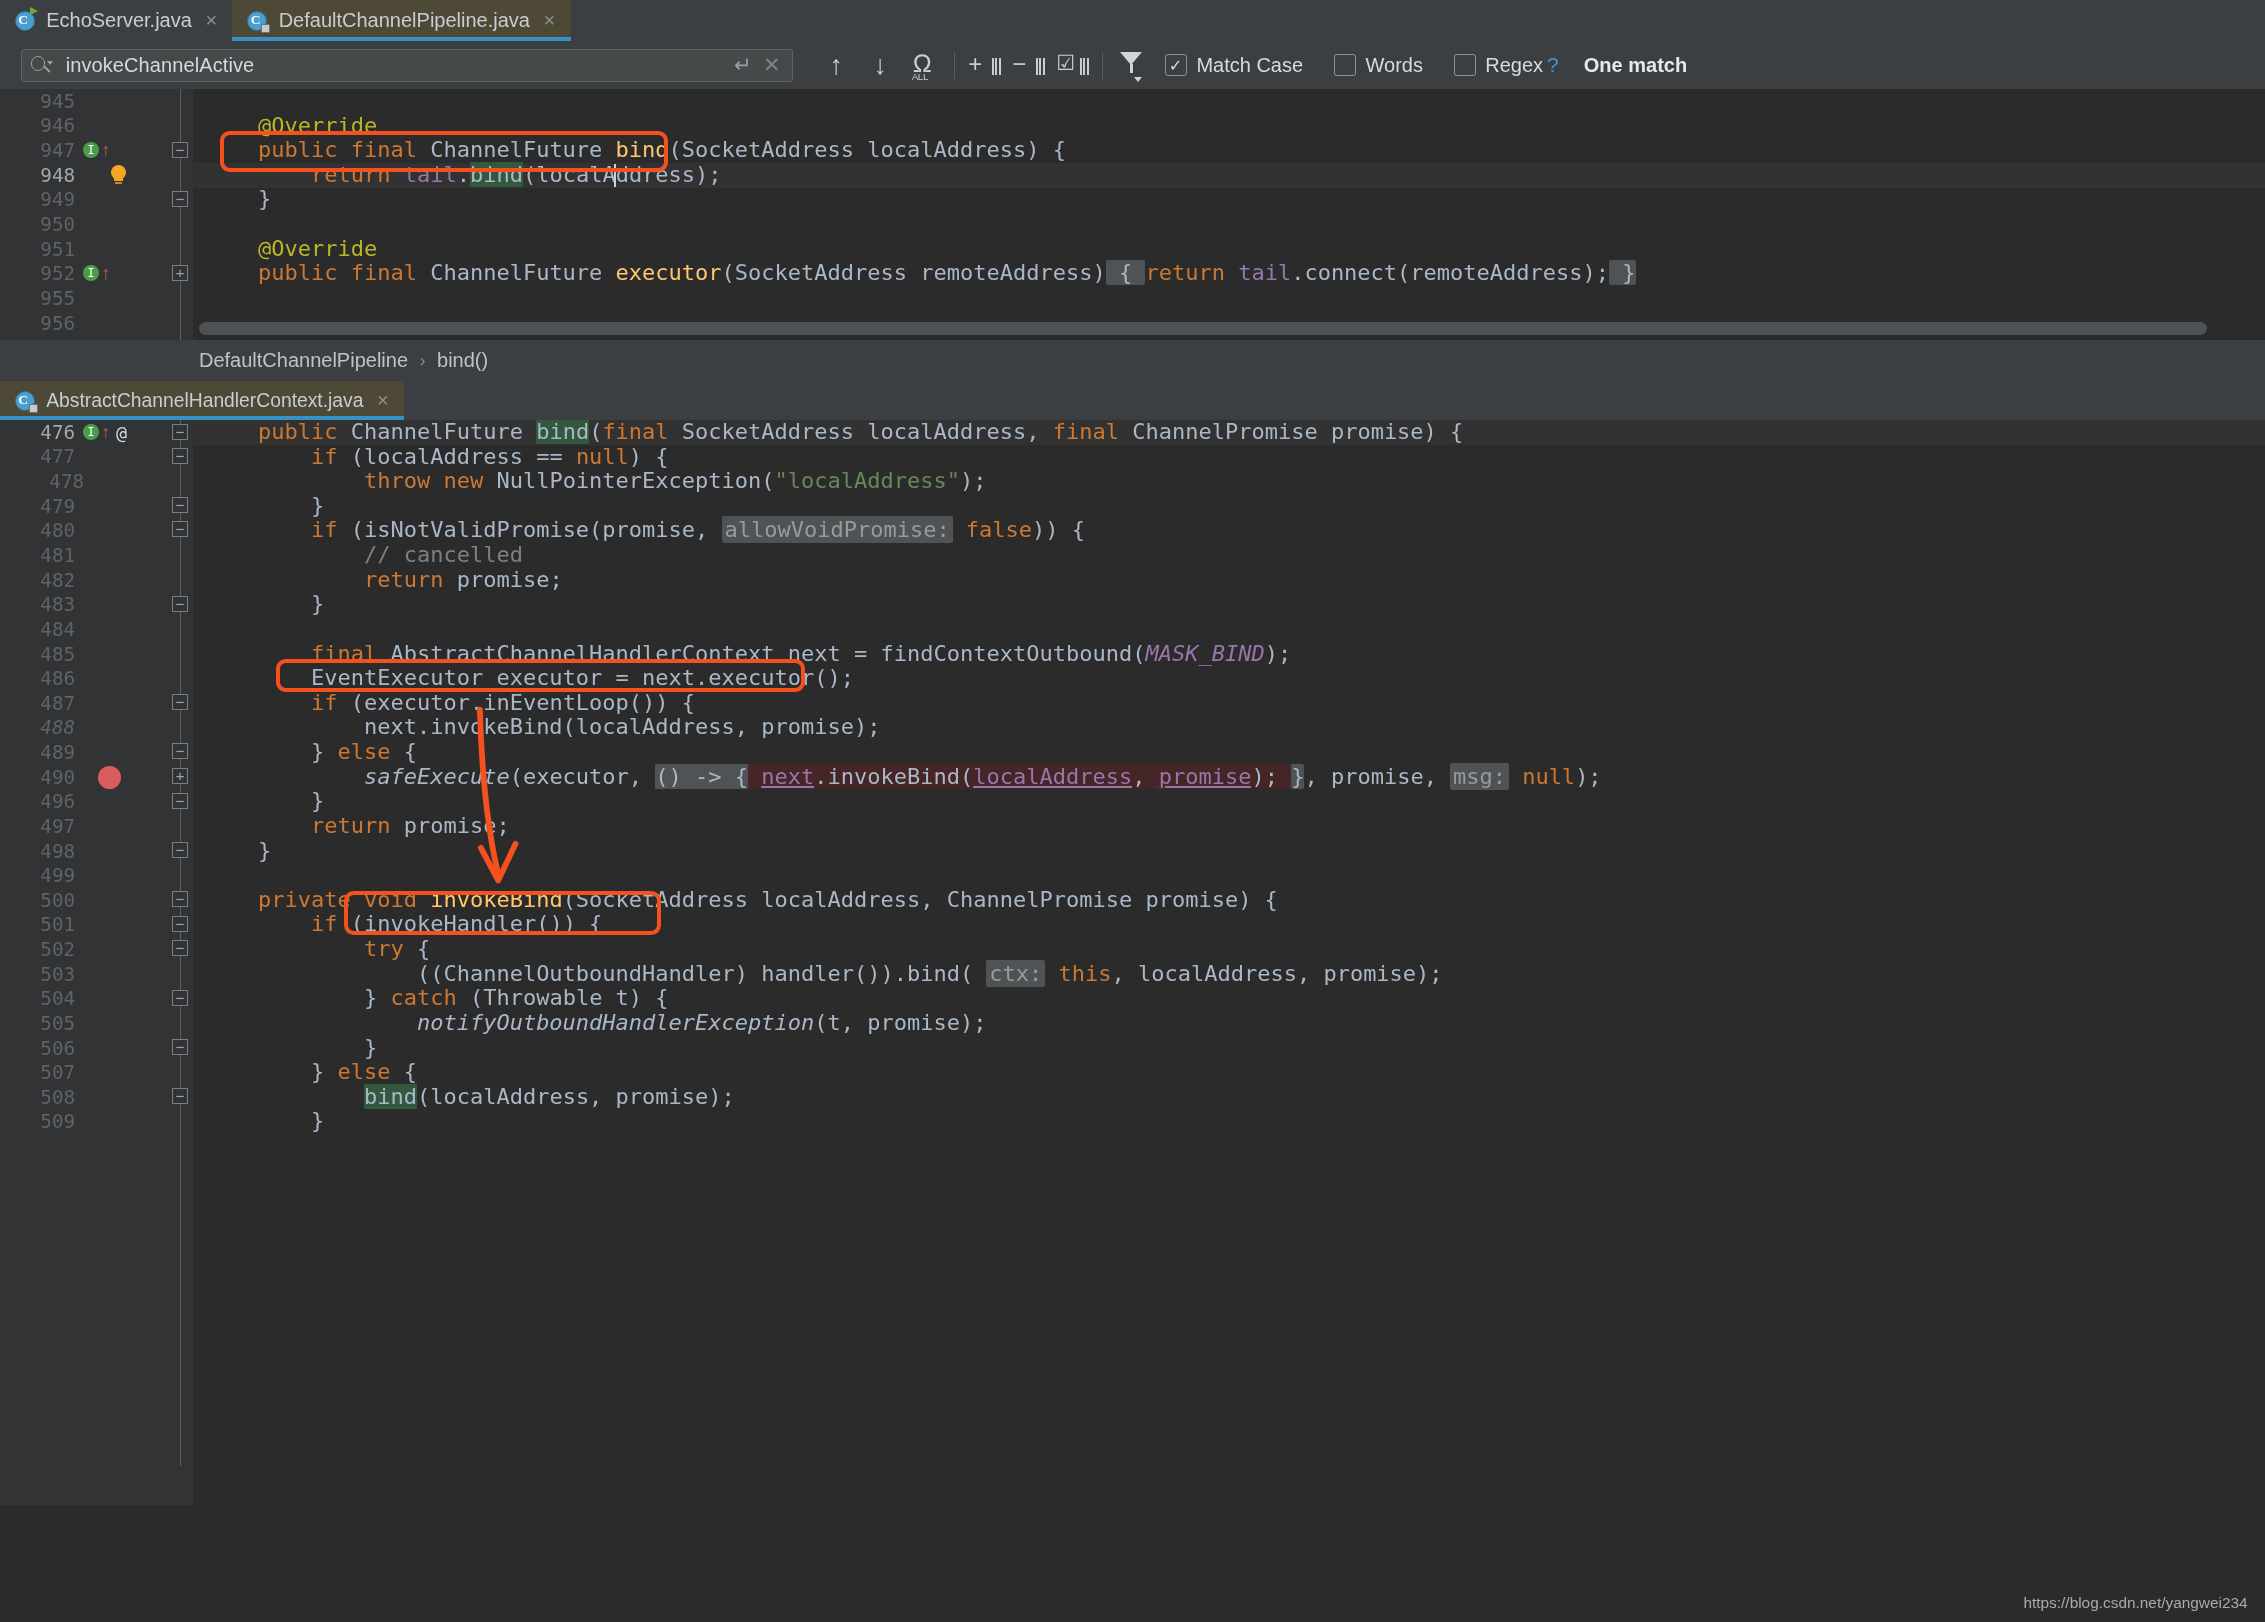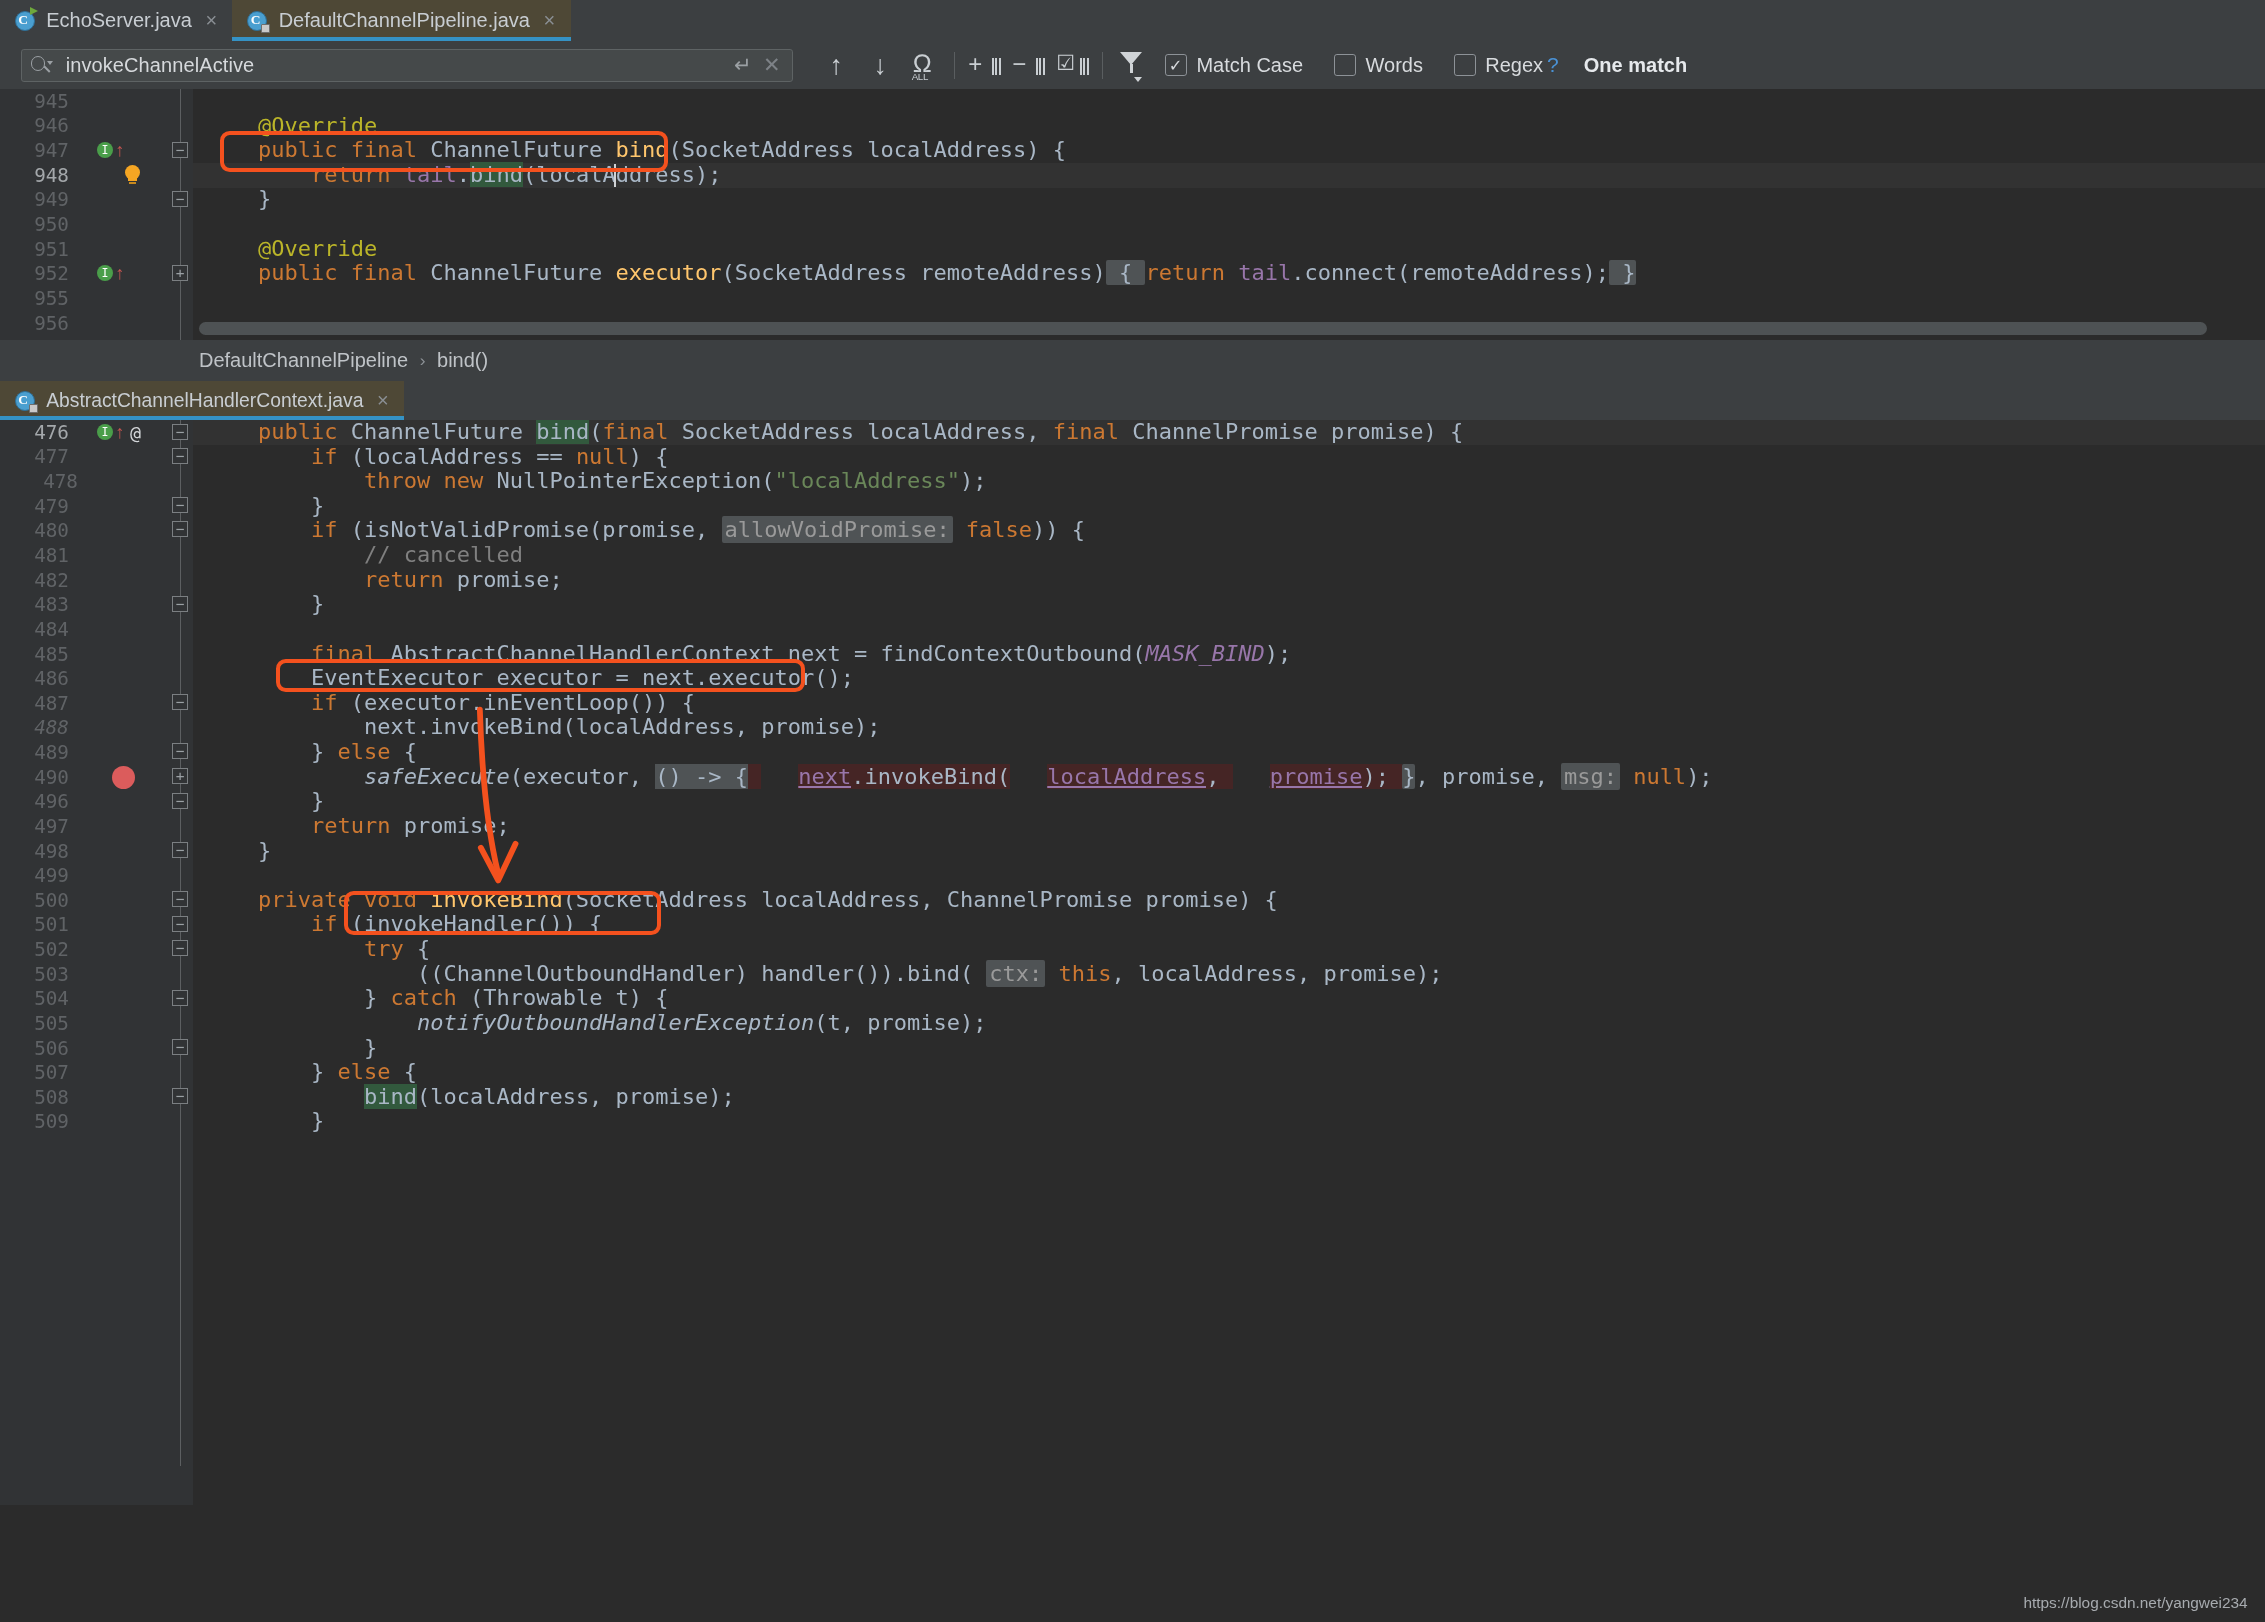--- a/index.html
+++ b/index.html
@@ -67,22 +67,22 @@
   .cbl{font-size:20px;color:#d8dbde;}
   .qmark{font-size:21px;color:#4a92d6;margin-left:3.9px;margin-right:13.5px;}
   .matchtxt{font-size:20px;color:#e6e9ec;font-weight:bold;margin-left:11.6px;}
 
   
   .editor{position:relative;background:#2b2b2b;overflow:hidden;}
   .pane1{height:251px;}
   .pane2{height:1085px;}
   .gutter{position:absolute;left:0;top:0;bottom:0;width:180px;background:#313335;}
   .gutline{position:absolute;left:0;width:180px;height:24.6px;display:flex;align-items:center;}
-  .lno{width:79px;text-align:center;font-family:"DejaVu Sans Mono",monospace;font-size:19.3px;color:#606366;
-      padding-right:3.9px;box-sizing:border-box;margin-left:14px;}
+  .lno{width:79px;text-align:right;font-family:"DejaVu Sans Mono",monospace;font-size:19.3px;color:#606366;
+      padding-right:3.9px;box-sizing:border-box;}
   .lno.cur{color:#a4a8ab;}
   .gmark{display:flex;align-items:center;gap:2.9px;margin-left:3.9px;}
   .ovr{display:flex;align-items:center;}
   .ovr .circO{width:16.4px;height:16.4px;border-radius:50%;background:#4a9e4a;color:#fff;font-size:11.6px;
       display:flex;align-items:center;justify-content:center;font-family:"DejaVu Sans Mono",monospace;}
   .ovr .up{margin-left:-1px;color:#c75450;font-size:18.3px;line-height:1;}
   .atmk{color:#d4d7da;font-size:18.3px;margin-left:5.8px;font-family:"DejaVu Sans Mono",monospace;}
   .bulb{margin-left:29px;position:relative;width:21px;height:21px;}
   .bulb .b1{position:absolute;left:2.9px;top:0;width:15.4px;height:15.4px;border-radius:50%;background:#f5a623;}
   .bulb .b2{position:absolute;left:5.8px;top:13.5px;width:9.7px;height:2.9px;background:#f5a623;}
@@ -104,21 +104,21 @@
   .st{color:#6a8759;}
   .cm{color:#808080;}
   .fi{color:#9876aa;}
   .fit{color:#9876aa;font-style:italic;}
   .it{color:#a9b7c6;font-style:italic;}
   .hl{background:#32593d;}
   .hint{background:#4f5355;color:#9a9a9a;border-radius:1.9px;padding:1px 2.9px;}
   .hint2{background:#4f5355;color:#a9b7c6;border-radius:1.9px;}
   .lamb{background:#4f5355;color:#a9b7c6;}
   .red{background:#452525;}
-  .ul{text-decoration:underline;margin-left:37px;}
+  .ul{text-decoration:underline;}
 
   .curline{position:absolute;left:0;right:0;height:24.6px;background:#323232;}
   .caret{position:absolute;width:1.9px;height:23px;background:#cfd2d5;}
 
   
   .annbox{position:absolute;border:4.8px solid #f4511e;border-radius:9.7px;box-sizing:border-box;
       pointer-events:none;}
   .annsvg{position:absolute;left:0;top:0;pointer-events:none;}
 
   

